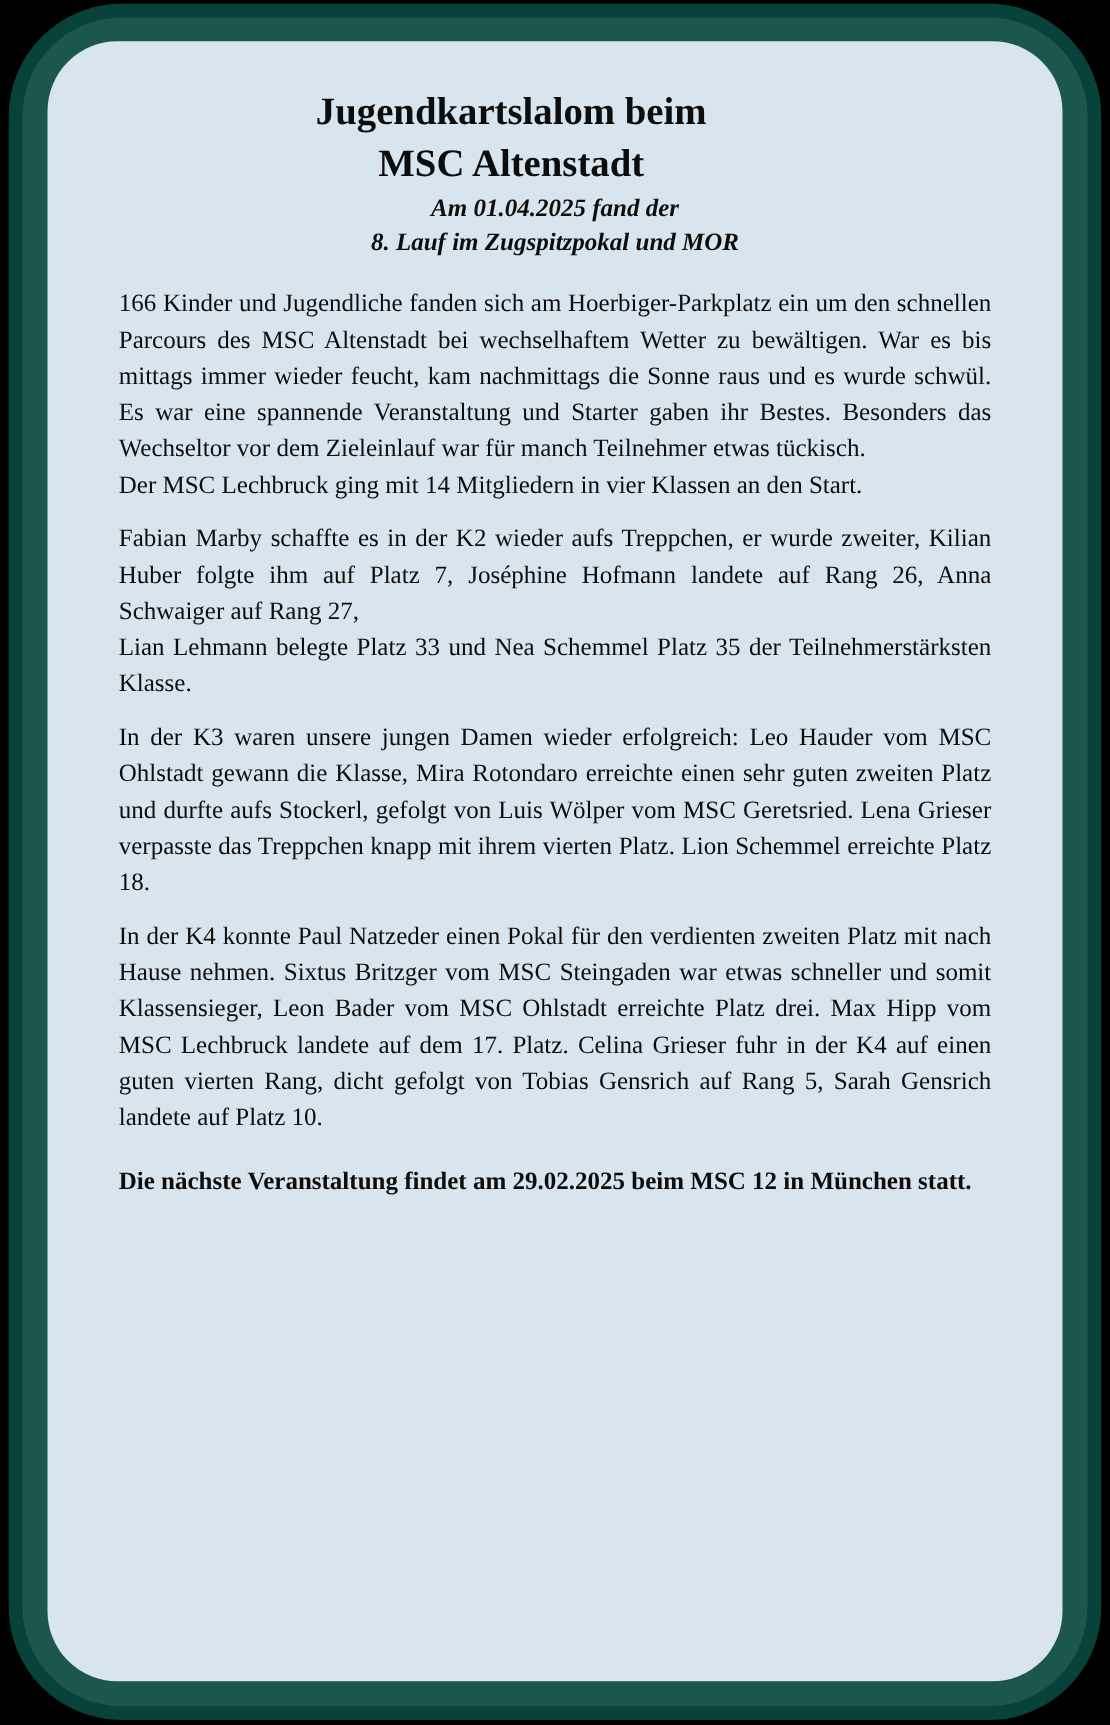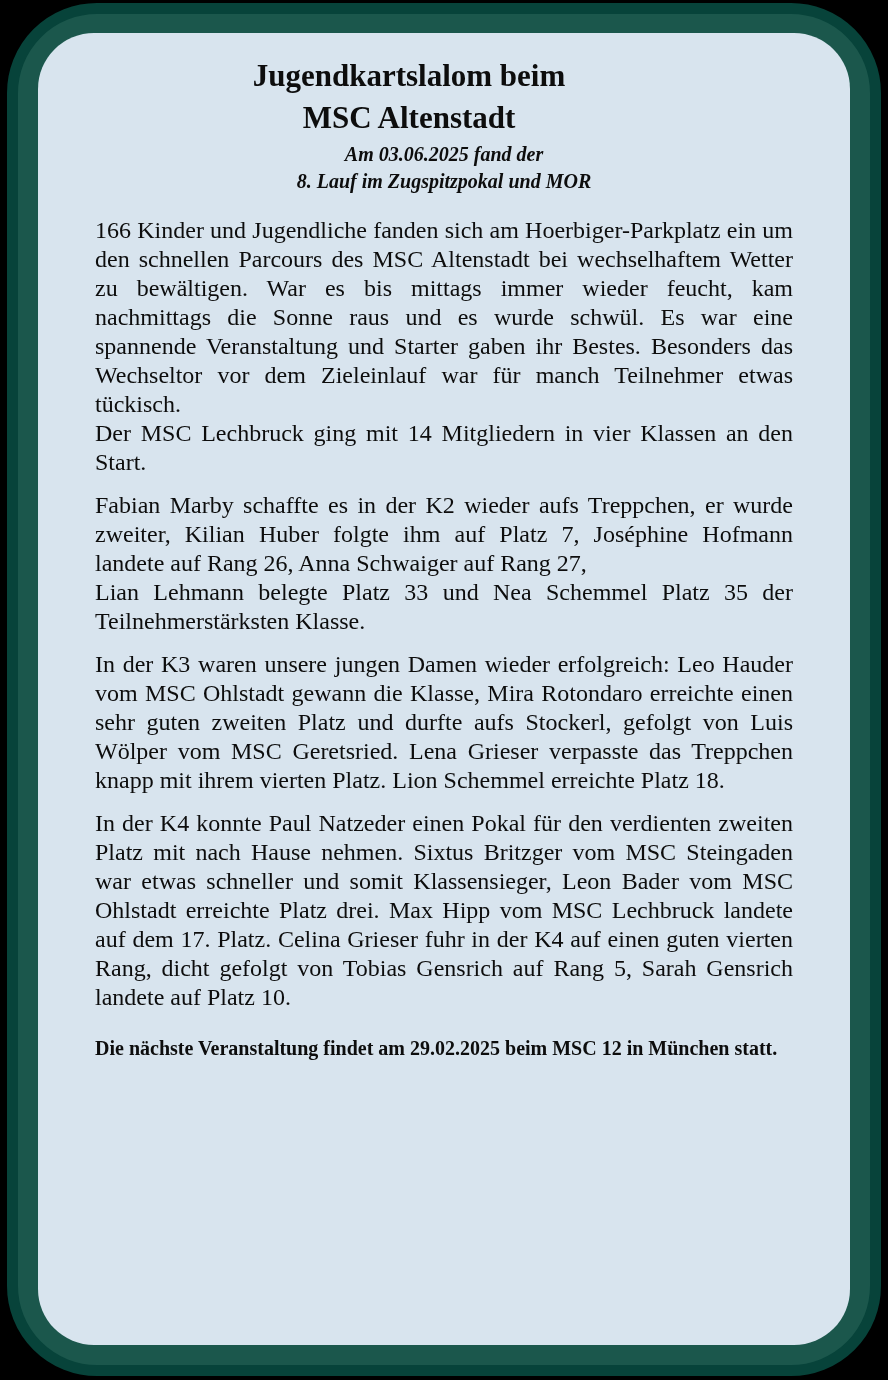--- a/index.html
+++ b/index.html
@@ -33,39 +33,39 @@
     background: var(--sheet-bg);
     border-radius: 56px;
     overflow: hidden;
   }
   .content {
     position: absolute;
     top: 0; left: 0; right: 0;
     padding: 12px 57px 0 57px;
   }
   .title {
-    margin: 10px 70px 2px 0;
+    margin: 23px 70px 2px 0;
     font-size: 31px;
     line-height: 42px;
     font-weight: bold;
     text-align: center;
   }
   .title-line { display: block; }
   .subtitle {
     margin: 0 0 21px 0;
     font-size: 20px;
     line-height: 27px;
     font-weight: bold;
     font-style: italic;
     text-align: center;
   }
   .subtitle-line { display: block; }
   .body-para {
     margin: 0 0 14px 0;
-    font-size: 24px;
+    font-size: 20px;
     line-height: 29px;
     text-align: justify;
   }
   .seg { display: block; }
   .closing {
     margin: 22px 0 0 0;
     font-size: 20px;
     line-height: 29px;
     font-weight: bold;
     text-align: left;
@@ -77,21 +77,21 @@
 <div class="frame">
   <div class="sheet">
     <div class="content">
 
       <h1 class="title">
         <span class="title-line">Jugendkartslalom beim</span>
         <span class="title-line">MSC Altenstadt</span>
       </h1>
 
       <div class="subtitle">
-        <span class="subtitle-line">Am 03.06.2025 fand der</span>
+        <span class="subtitle-line">Am 01.04.2025 fand der</span>
         <span class="subtitle-line">8. Lauf im Zugspitzpokal und MOR</span>
       </div>
 
       <p class="body-para">
         <span class="seg">166 Kinder und Jugendliche fanden sich am Hoerbiger-Parkplatz ein um den schnellen Parcours des MSC Altenstadt bei wechselhaftem Wetter zu bewältigen. War es bis mittags immer wieder feucht, kam nachmittags die Sonne raus und es wurde schwül. Es war eine spannende Veranstaltung und Starter gaben ihr Bestes. Besonders das Wechseltor vor dem Zieleinlauf war für manch Teilnehmer etwas tückisch.</span>
         <span class="seg">Der MSC Lechbruck ging mit 14 Mitgliedern in vier Klassen an den Start.</span>
       </p>
 
       <p class="body-para">
         <span class="seg">Fabian Marby schaffte es in der K2 wieder aufs Treppchen, er wurde zweiter, Kilian Huber folgte ihm auf Platz 7, Joséphine Hofmann landete auf Rang 26, Anna Schwaiger auf Rang 27,</span>

